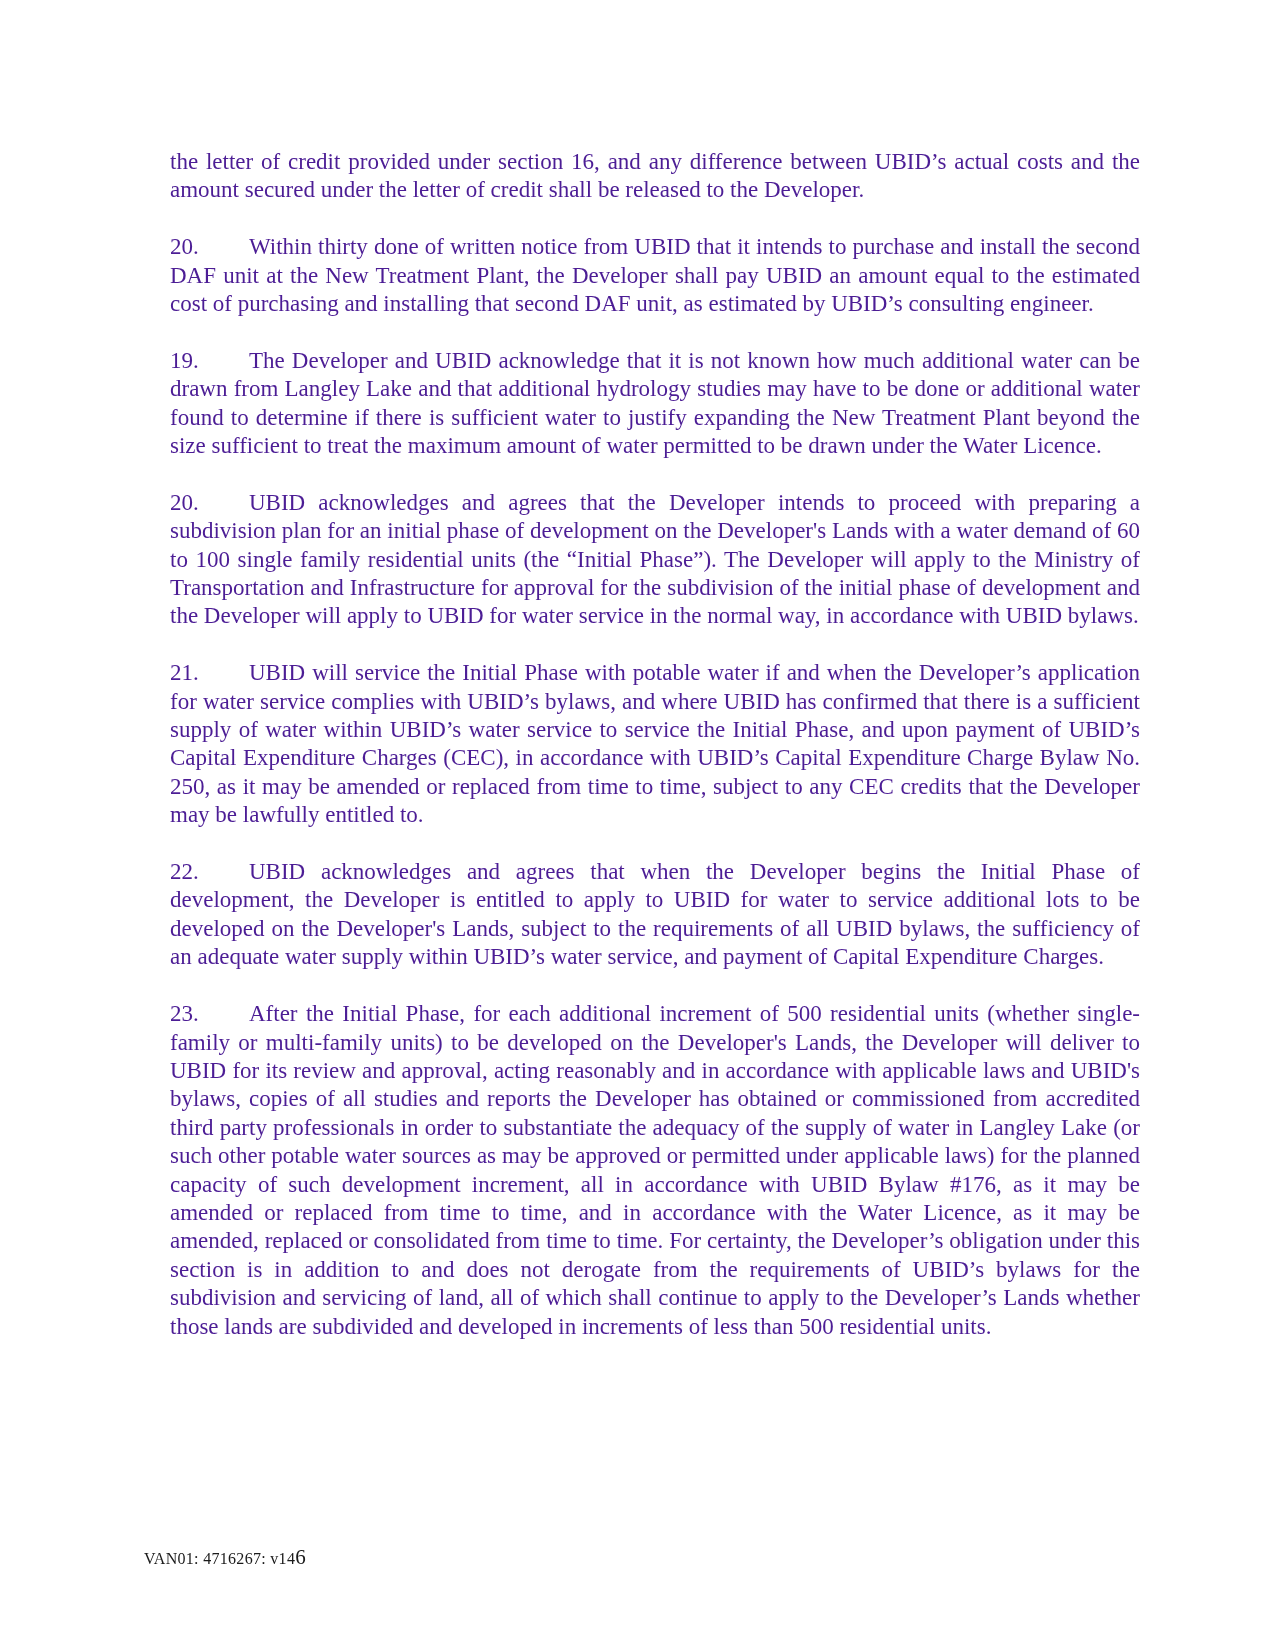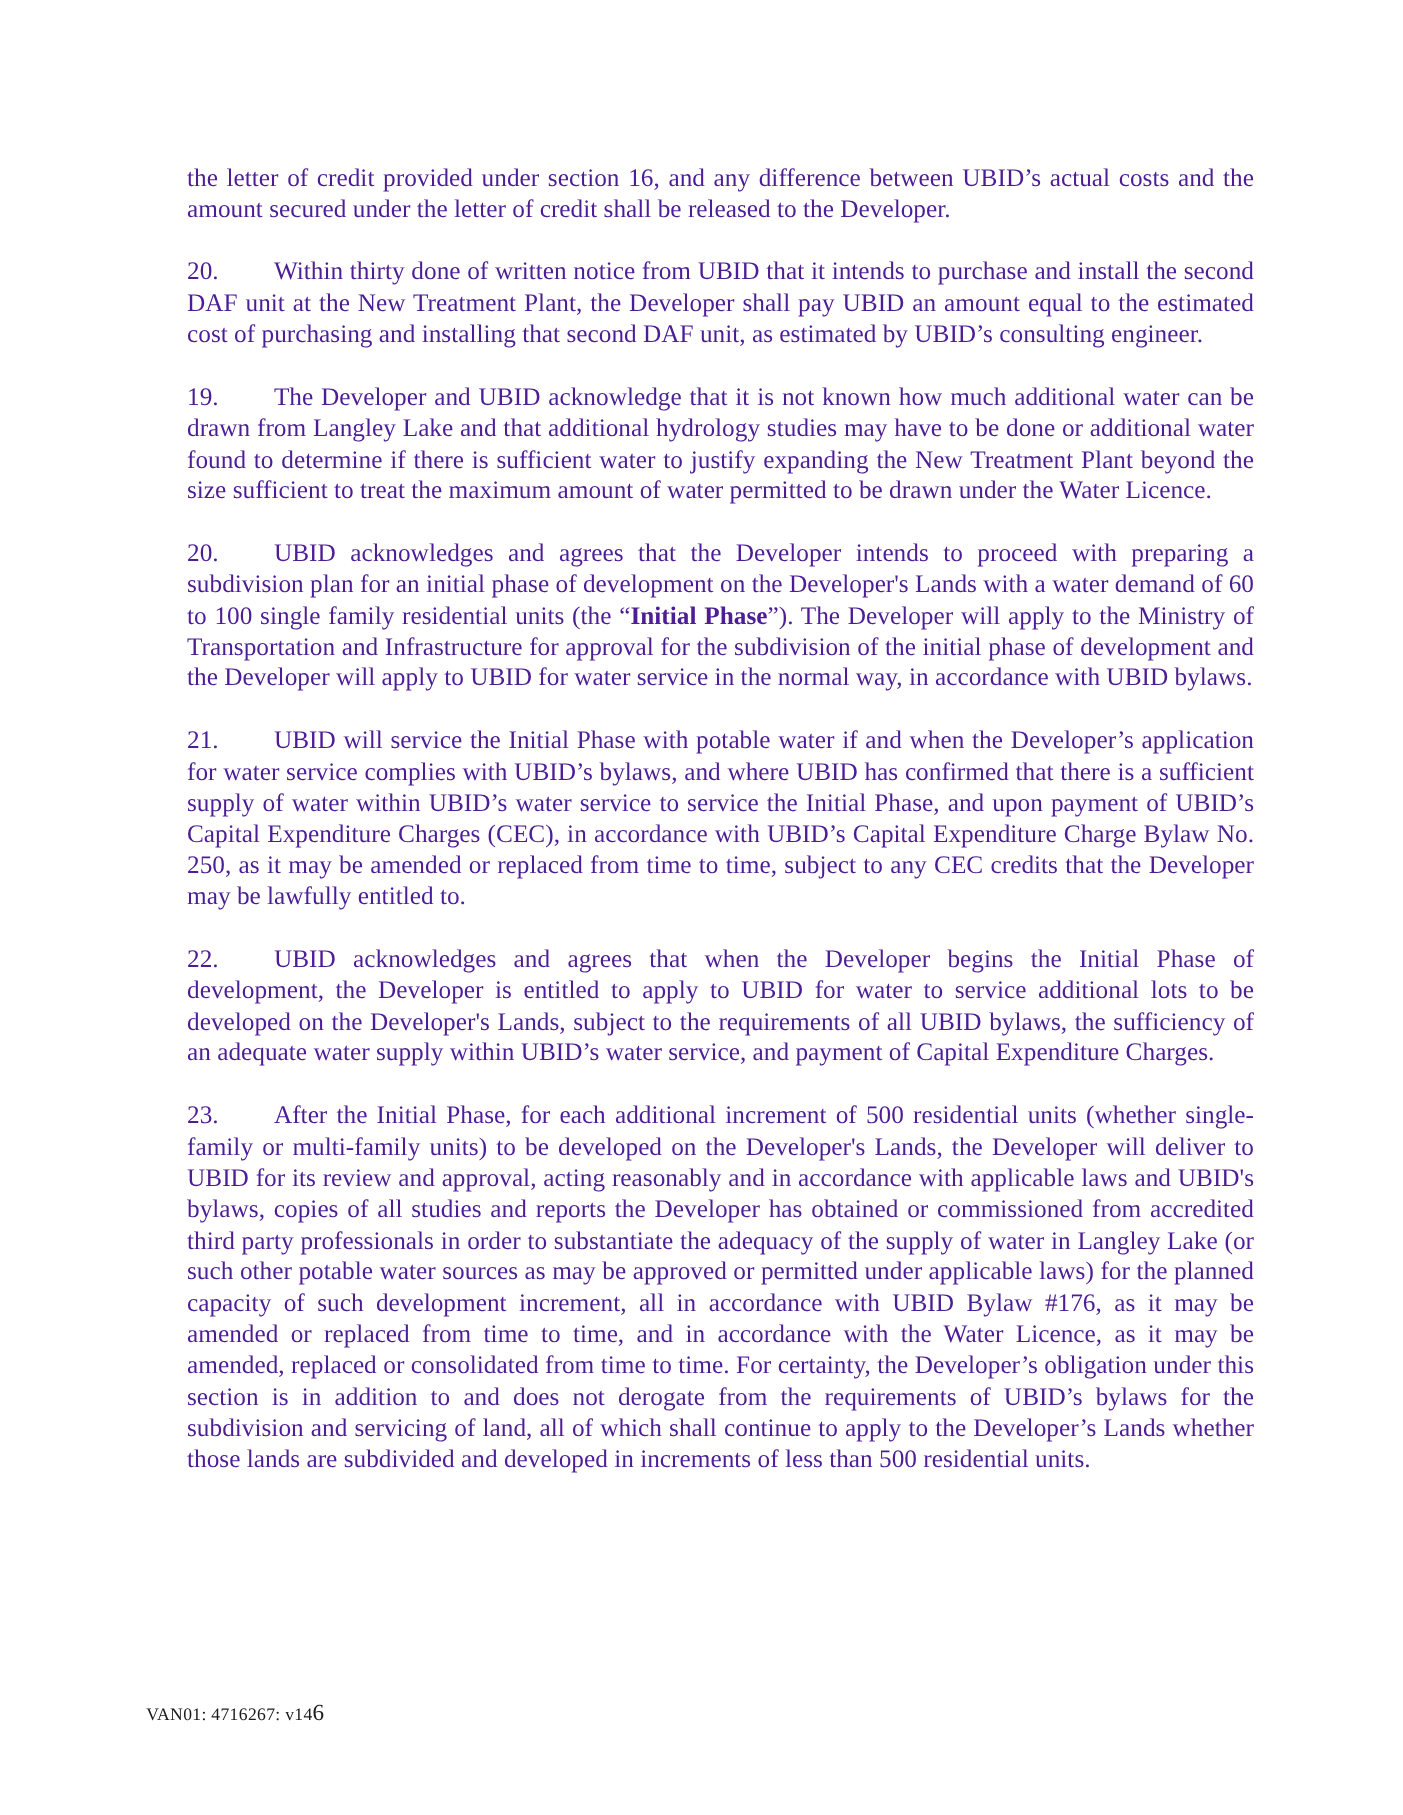--- a/index.html
+++ b/index.html
@@ -17,24 +17,24 @@
   }
   .para {
     margin: 0 0 28.4px 0;
     text-align: justify;
     text-justify: inter-word;
   }
   .para-num {
     display: inline-block;
     width: 79px;
   }
-  .bold { font-weight: bold; }
+  .bold { font-weight: normal; }
   .footer {
     position: absolute;
-    left: 133px;
+    left: 144px;
     top: 1545px;
     font-family: "Liberation Serif", "DejaVu Serif", serif;
     font-size: 16px;
     color: #1a1a1a;
     letter-spacing: 0.3px;
   }
   .footer .big { font-size: 21px; }
 </style>
 </head>
 <body>

